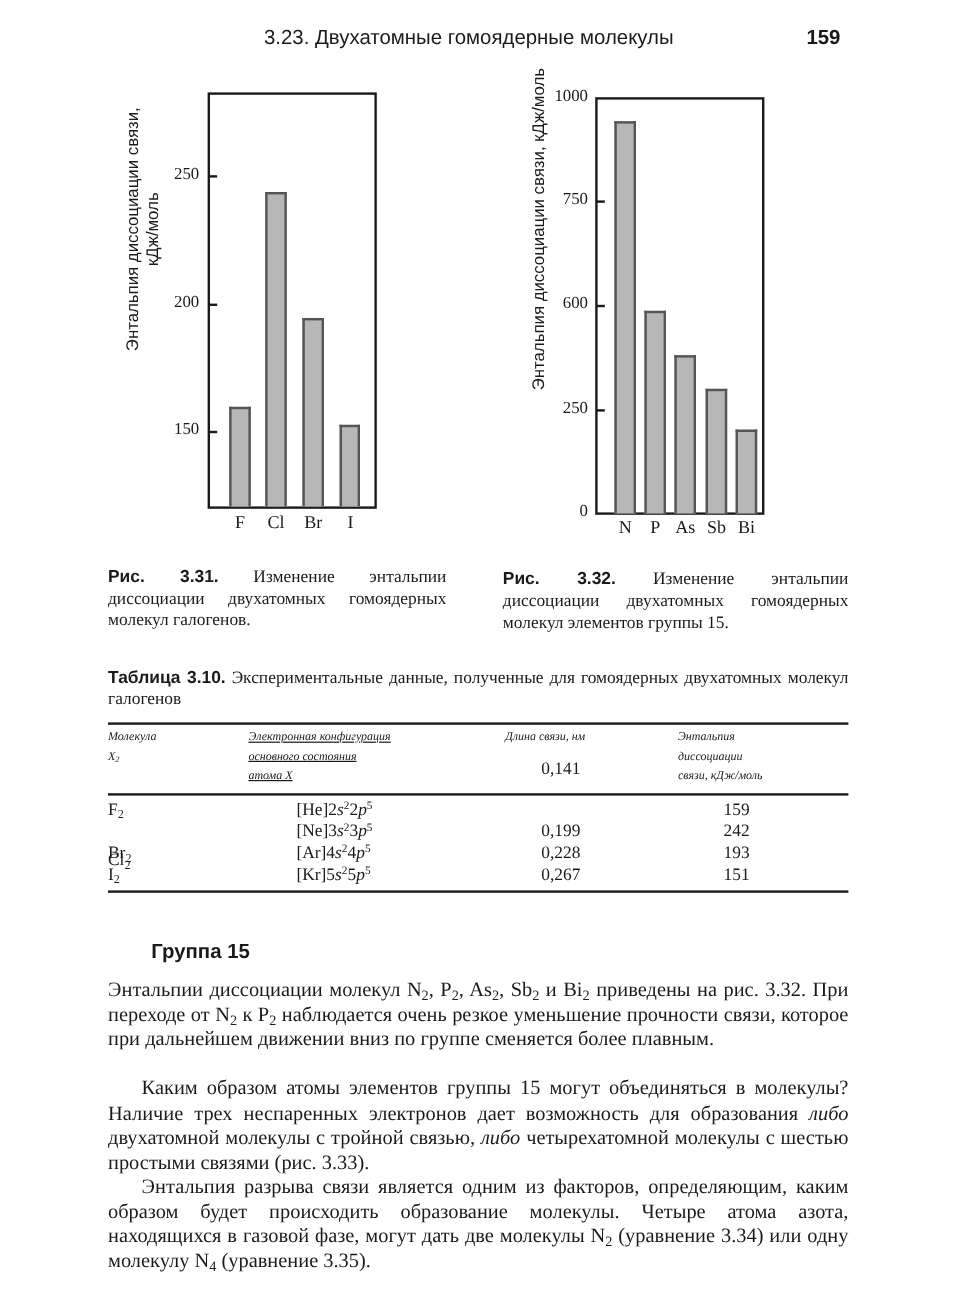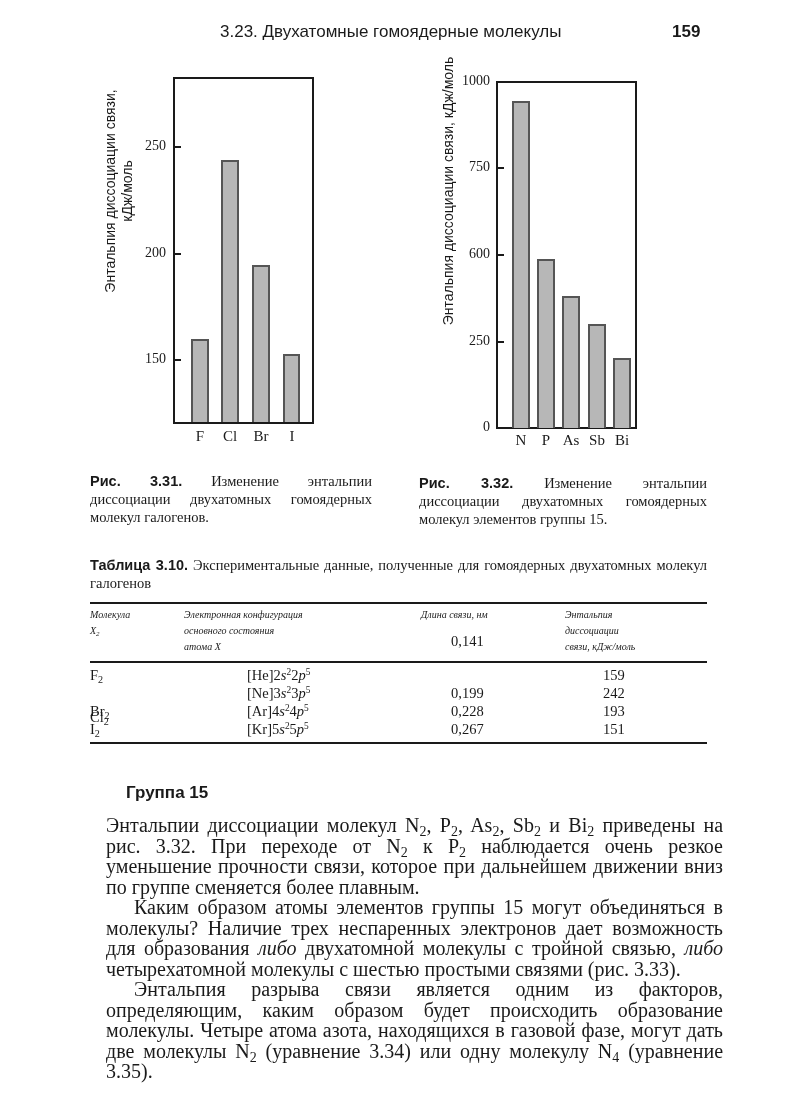--- a/index.html
+++ b/index.html
@@ -20,21 +20,21 @@
 
   .caption { font-size:14.5px; line-height:18px; text-align:justify; }
   .caption b { font-family: "Liberation Sans", "DejaVu Sans", sans-serif; font-weight:bold; }
 
   .table-title { left:90px; top:556px; width:617px; font-size:14.5px; line-height:18px; text-align:justify; }
   .rule { position:absolute; left:90px; width:617px; height:1.5px; background:#1a1a1a; }
   .th { position:absolute; font-style:italic; font-size:10px; line-height:16px; }
   .td { position:absolute; font-size:14.5px; line-height:16px; }
 
   .h2 { left:90px; top:783px; font-size:17px; font-weight:bold;margin-left:36px; }
-  .para { position:absolute; left:106px; width:617px; font-size:20px; line-height:20.5px; text-align:justify; }
+  .para { position:absolute; left:90px; width:617px; font-size:17px; line-height:20.5px; text-align:justify; }
   .para .indent { display:inline-block; width:28px; }
   sub { font-size:70%; vertical-align:-0.3em; line-height:0; }
   sup { font-size:65%; vertical-align:0.5em; line-height:0; }
 </style>
 </head>
 <body>
 
 <div class="abs sans running-head">3.23. Двухатомные гомоядерные молекулы</div>
 <div class="abs sans page-num">159</div>
 
@@ -101,21 +101,21 @@
   <span>Экспериментальные данные, полученные для гомоядерных двухатомных молекул галогенов</span>
 </div>
 
 <div>
   <div class="rule" style="top:602px;"></div>
 
   <div class="th serif" style="left:90px; top:607px;">
     <div>Молекула</div>
     <div><span>X</span><sub>2</sub></div>
   </div>
-  <div class="th serif" style="left:184px; top:607px;">
+  <div class="th serif" style="left:207px; top:607px;text-decoration:underline;">
     <div>Электронная конфигурация</div>
     <div>основного состояния</div>
     <div>атома X</div>
   </div>
   <div class="th serif" style="left:421px; top:607px;">Длина связи, нм</div>
   <div class="th serif" style="left:565px; top:607px;">
     <div>Энтальпия</div>
     <div>диссоциации</div>
     <div>связи, кДж/моль</div>
   </div>

